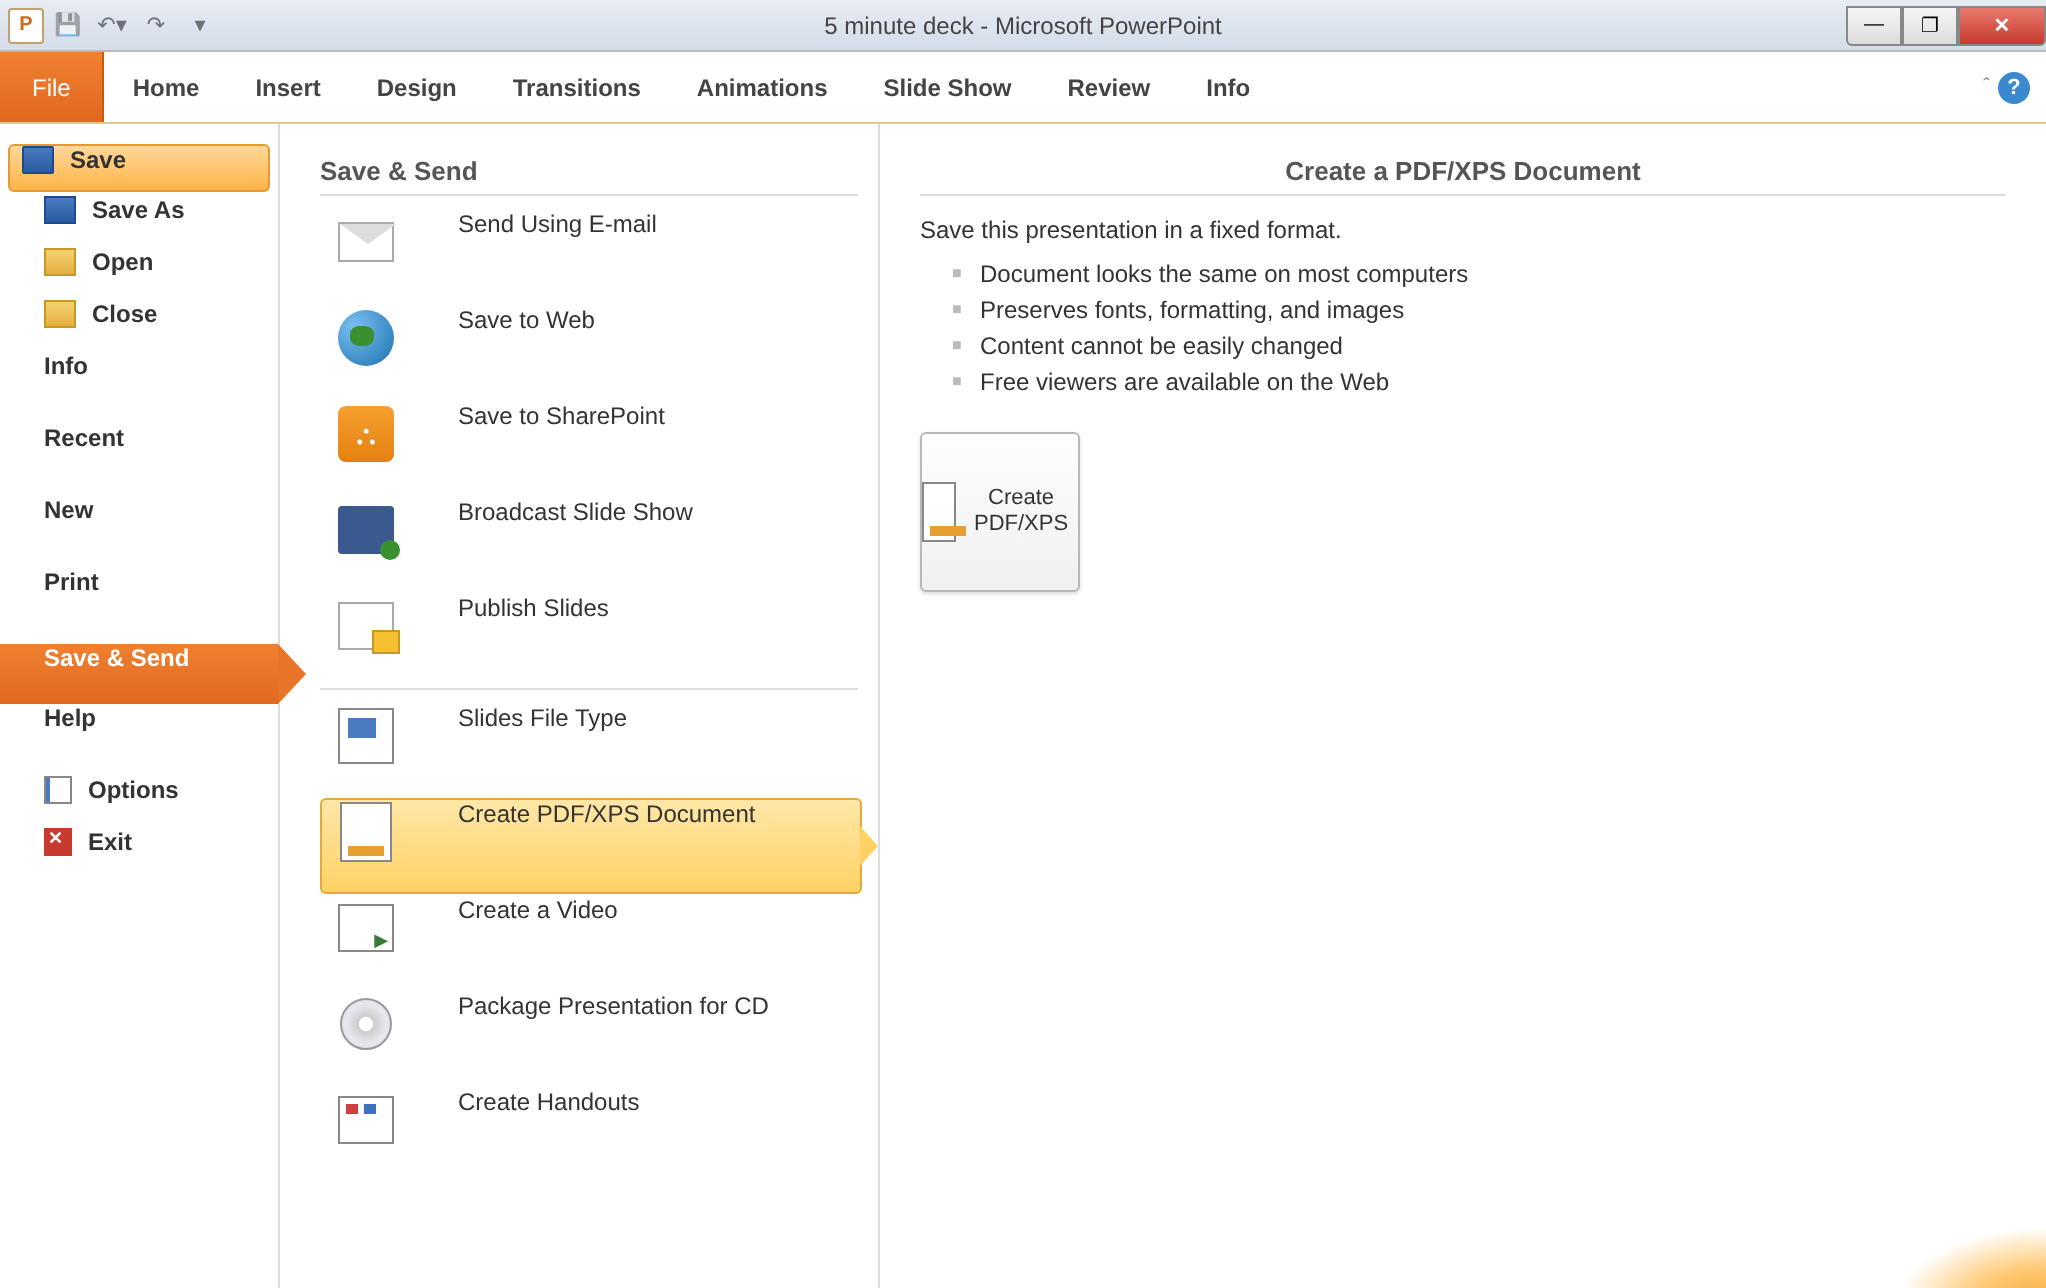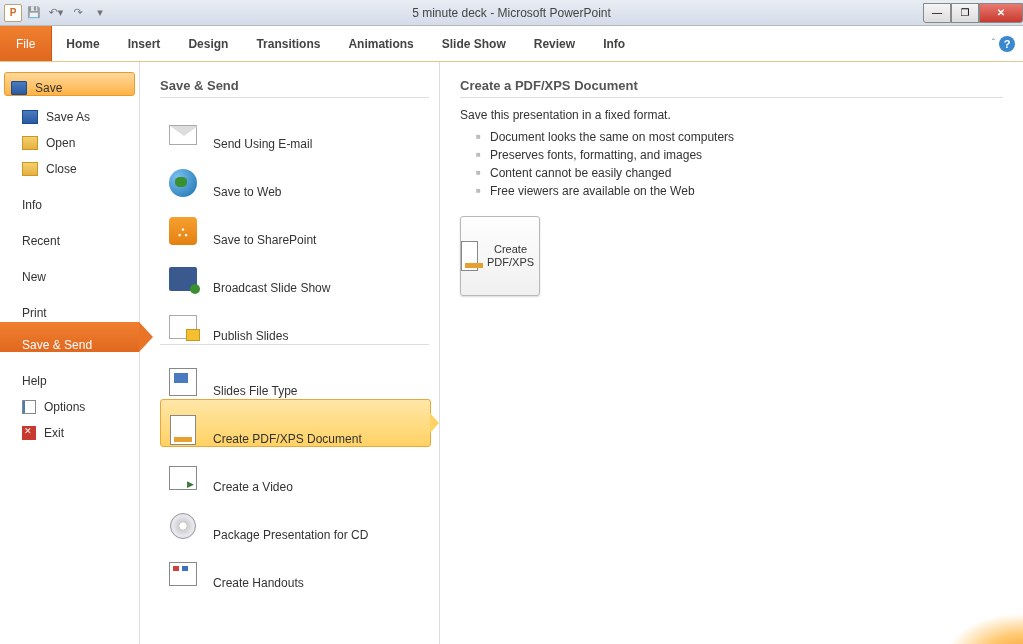--- a/index.html
+++ b/index.html
@@ -20,41 +20,41 @@
 .ribbon-tabs { height: 36px; background: #fff; display: flex; align-items: stretch; border-bottom: 1px solid #e0c890; font-size: 12px; }
 .file-tab { background: linear-gradient(#f08030,#e06820); color: #fff; padding: 0 16px; display: flex; align-items: center; border-right: 1px solid #c85810; }
 .rtab { padding: 0 14px; display: flex; align-items: center; color: #444; cursor: default; font-weight: bold; }
 .ribbon-right { margin-left: auto; display: flex; align-items: center; gap: 4px; padding-right: 8px; }
 .help-icon { width: 16px; height: 16px; background: #3a89cf; border-radius: 50%; color: #fff; font-size: 11px; font-weight: bold; display: flex; align-items: center; justify-content: center; }
 .caret-icon { font-size: 10px; color: #888; }
 
 
 .backstage { display: flex; height: 594px; }
 .bs-left { width: 140px; background: #fff; border-right: 1px solid #ddd; padding-top: 8px; }
-.bs-item { height: 26px; display: flex; align-items: flex-end; gap: 8px; padding-left: 22px; font-size: 12px; color: #333; cursor: default; }
+.bs-item { height: 26px; display: flex; align-items: flex-start; gap: 8px; padding-left: 22px; font-size: 12px; color: #333; cursor: default; font-weight: bold; }
 .bs-item.with-icon { }
 .bs-item .mini { width: 16px; height: 14px; display: inline-block; }
 .bs-save-icon { background: linear-gradient(#4a7abf,#2a5a9f); border: 1px solid #1a4a8f; border-radius: 1px; }
 .bs-saveas-icon { background: linear-gradient(#4a7abf,#2a5a9f); border: 1px solid #1a4a8f; position: relative; }
 .bs-open-icon { background: linear-gradient(#f5d070,#e5b040); border: 1px solid #c89820; }
 .bs-close-icon { background: linear-gradient(#f5d070,#e5b040); border: 1px solid #c89820; }
 .bs-item.selected { background: linear-gradient(#ffd89a,#ffb347); border: 1px solid #e89a2f; border-radius: 3px; margin: 2px 4px; padding-left: 6px; height: 24px; }
 .bs-item.tab { padding-left: 22px; height: 36px; }
 .bs-item.active-tab { background: linear-gradient(#f08030,#e06820); color: #fff; position: relative; margin-top: 2px; height: 30px; }
 .bs-item.active-tab::after { content: ''; position: absolute; right: -14px; top: 0; border-left: 14px solid #e87428; border-top: 15px solid transparent; border-bottom: 15px solid transparent; }
 .bs-options-icon, .bs-exit-icon { width: 14px; height: 14px; display: inline-block; }
 .bs-options-icon { background: #fff; border: 1px solid #888; box-shadow: inset 2px 0 0 #4a7abf; }
 .bs-exit-icon { background: #c83a2f; position: relative; }
 .bs-exit-icon::after { content: '✕'; color: #fff; font-size: 9px; position: absolute; left: 2px; top: 0; }
 
 
 .bs-mid { width: 300px; padding: 16px 0 0 20px; border-right: 1px solid #ddd; }
 .bs-mid h3 { font-size: 13px; color: #555; font-weight: bold; margin-bottom: 4px; }
 .bs-mid hr { border: none; border-top: 1px solid #ddd; margin-bottom: 6px; margin-right: 10px; }
-.ss-item { height: 48px; display: flex; align-items: flex-end; gap: 14px; padding-left: 6px; font-size: 12px; color: #333; cursor: default; border: 1px solid transparent; border-radius: 3px; margin-right: 8px; }
+.ss-item { height: 48px; display: flex; align-items: flex-start; gap: 30px; padding-left: 6px; font-size: 12px; color: #333; cursor: default; border: 1px solid transparent; border-radius: 3px; margin-right: 8px; }
 .ss-item.selected { background: linear-gradient(#ffe7a8,#ffd264); border: 1px solid #e8a73a; position: relative; }
 .ss-item.selected::after { content: ''; position: absolute; right: -9px; top: 50%; transform: translateY(-50%); border-left: 9px solid #ffd264; border-top: 10px solid transparent; border-bottom: 10px solid transparent; }
 .ss-icon { width: 32px; height: 32px; display: flex; align-items: center; justify-content: center; font-size: 20px; }
 .ic-envelope { background: #fff; border: 1px solid #aaa; width: 28px; height: 20px; position: relative; }
 .ic-envelope::after { content: ''; position: absolute; top: 0; left: 0; border-left: 14px solid transparent; border-right: 14px solid transparent; border-top: 10px solid #ddd; }
 .ic-globe { width: 28px; height: 28px; border-radius: 50%; background: radial-gradient(circle at 30% 30%, #7ac0f0, #1a70b0); position: relative; overflow: hidden; }
 .ic-globe::after { content: ''; position: absolute; width: 12px; height: 10px; background: #3a9030; top: 8px; left: 6px; border-radius: 40%; }
 .ic-sharepoint { width: 28px; height: 28px; background: linear-gradient(#f5a030,#e58010); border-radius: 4px; display: flex; align-items: center; justify-content: center; color: #fff; font-size: 14px; }
 .ic-broadcast { width: 28px; height: 24px; background: #3a5a8f; border-radius: 2px; position: relative; }
 .ic-broadcast::after { content: ''; position: absolute; width: 10px; height: 10px; background: #3a9030; border-radius: 50%; right: -3px; bottom: -3px; }
@@ -66,21 +66,21 @@
 .ic-pdf::after { content: ''; position: absolute; bottom: 2px; left: 3px; width: 18px; height: 5px; background: #e5a030; }
 .ic-video { width: 28px; height: 24px; background: #fff; border: 1px solid #888; position: relative; }
 .ic-video::after { content: '▶'; position: absolute; font-size: 9px; color: #3a7a3a; right: 2px; bottom: 0; }
 .ic-cd { width: 26px; height: 26px; border-radius: 50%; background: radial-gradient(circle, #fff 20%, #ccc 22%, #e8e8f0 60%, #d0d0d8); border: 1px solid #999; }
 .ic-handout { width: 28px; height: 24px; background: #fff; border: 1px solid #888; position: relative; }
 .ic-handout::before { content: ''; position: absolute; width: 6px; height: 5px; background: #d04040; top: 3px; left: 3px; }
 .ic-handout::after { content: ''; position: absolute; width: 6px; height: 5px; background: #4070c0; top: 3px; left: 12px; }
 
 
 .bs-right { flex: 1; padding: 16px 20px; position: relative; }
-.bs-right h3 { font-size: 13px; color: #555; font-weight: bold; margin-bottom: 4px; }
+.bs-right h3 { font-size: 13px; color: #555; font-weight: bold; margin-bottom: 4px; text-align: center; }
 .bs-right hr { border: none; border-top: 1px solid #ddd; margin-bottom: 10px; }
 .bs-right .desc { font-size: 12px; color: #333; margin-bottom: 6px; }
 .bs-right ul { list-style: none; padding-left: 16px; }
 .bs-right li { font-size: 12px; color: #333; padding: 2px 0 2px 14px; position: relative; }
 .bs-right li::before { content: '■'; position: absolute; left: 0; color: #bbb; font-size: 8px; top: 4px; }
 .big-btn { width: 80px; height: 80px; border: 1px solid #b8b8b8; border-radius: 3px; background: linear-gradient(#fefefe,#f0f0f0); display: flex; flex-direction: row; align-items: center; justify-content: center; gap: 4px; margin-top: 16px; font-size: 11px; color: #333; text-align: center; cursor: default; box-shadow: 0 1px 2px rgba(0,0,0,0.15); }
 .big-btn .ic-pdf { width: 24px; height: 30px; }
 
 .corner-swoosh { position: absolute; right: 0; bottom: 0; width: 90px; height: 50px; background: radial-gradient(ellipse at bottom right, #f5a030 0%, #ffc870 30%, transparent 60%); }
 </style>

